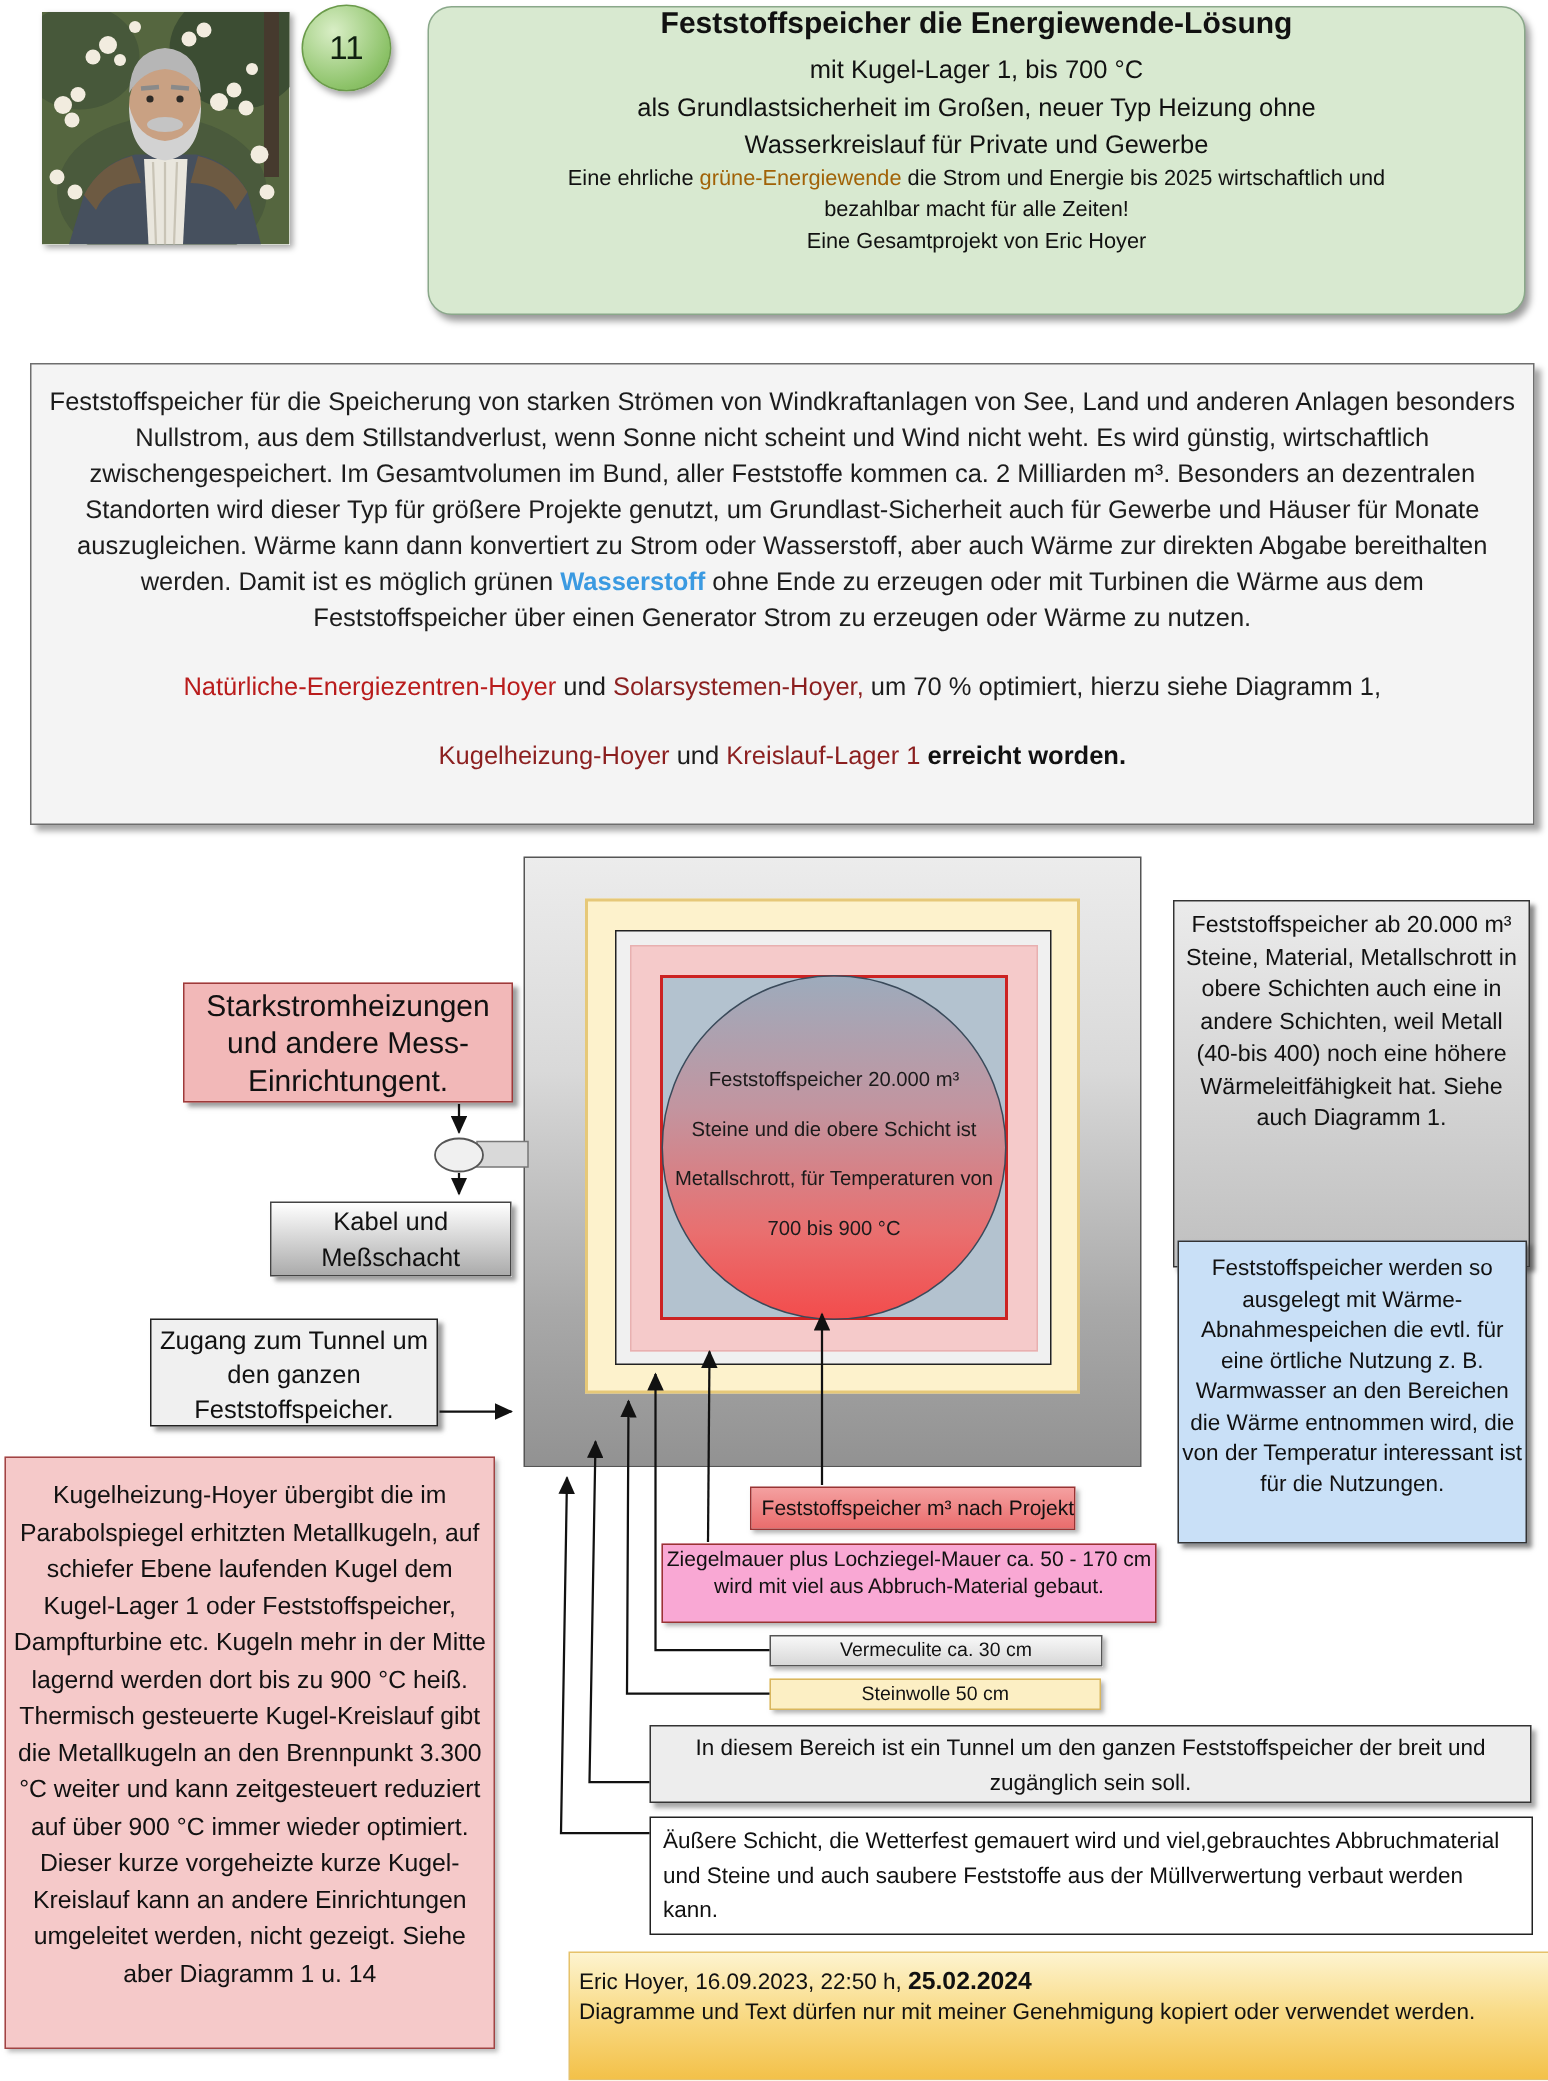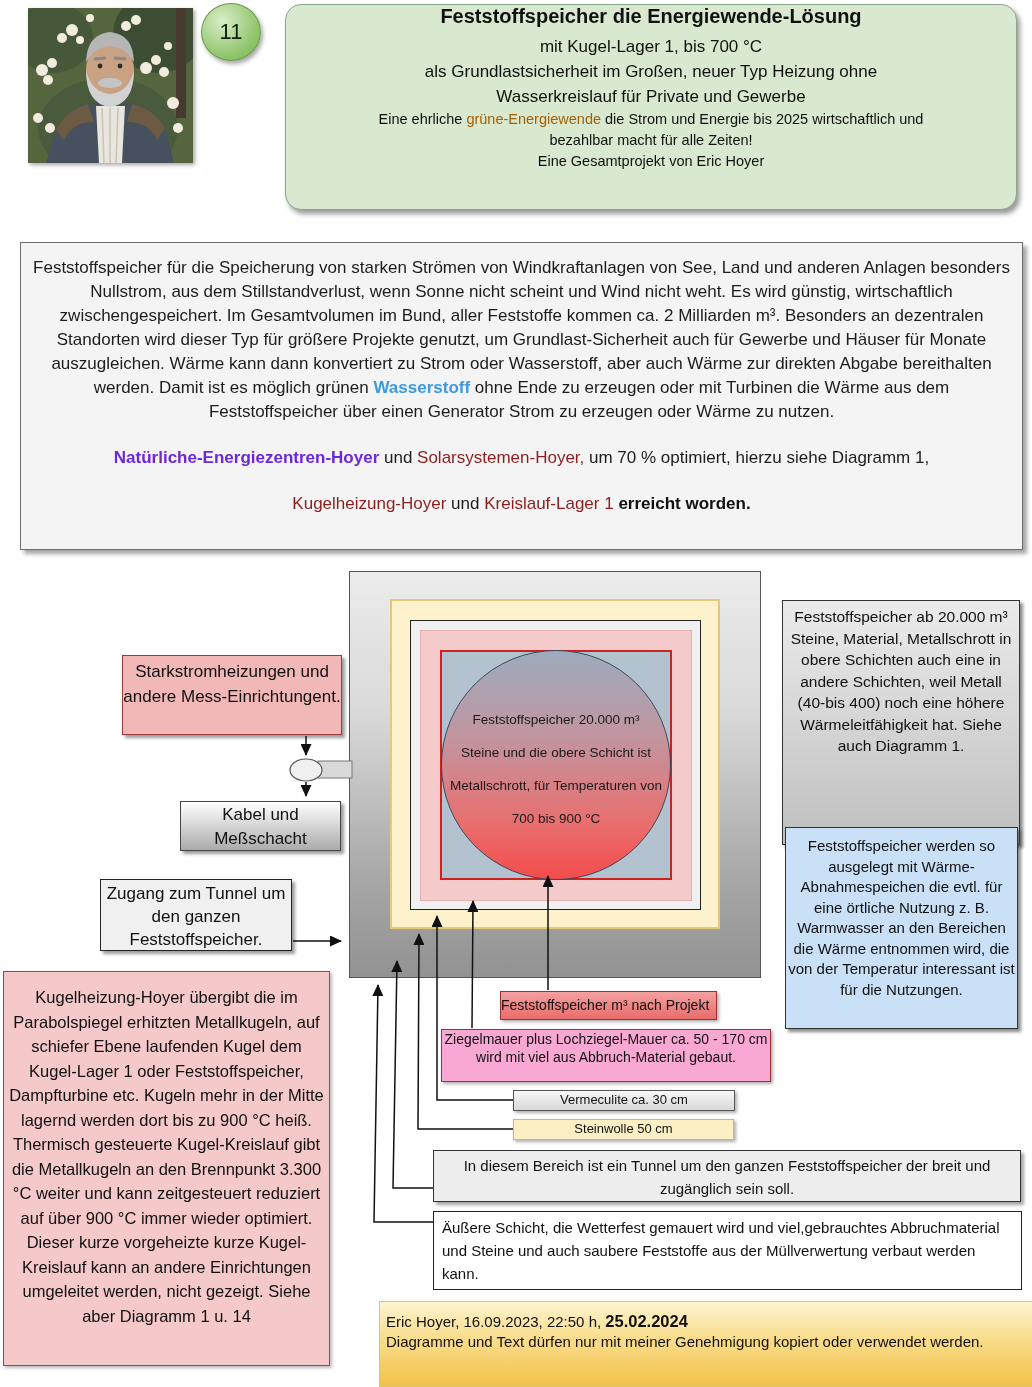--- a/index.html
+++ b/index.html
@@ -18,55 +18,55 @@
   .h-title{font-size:20px;font-weight:bold;margin-bottom:6px;}
   .h-sub{font-size:17px;line-height:25px;}
   .h-small{font-size:14.5px;line-height:21px;}
   .green-word{color:#a16207;}
   
   .introbox{left:20px;top:242px;width:1003px;height:308px;background:#f4f4f4;
          border:1px solid #6e6e6e;box-shadow:4px 4px 4px rgba(0,0,0,.35);
          text-align:center;font-size:17px;line-height:24px;padding:13px 6px 0 6px;color:#1c1c1c;}
   .introbox p{margin:0 0 22px 0;}
   .lnk-blue{color:#3b9ae1;font-weight:bold;}
-  .lnk-green{color:#6d28d9;font-weight:bold;}
+  .lnk-green{color:#b91c1c;font-weight:normal;}
   .lnk-red{color:#8b1f1f;}
   .b{font-weight:bold;color:#111;}
   
   .diag-gray{left:349px;top:571px;width:412px;height:407px;border:1px solid #555;
         background:linear-gradient(180deg,#ececec 0%,#d9d9d9 35%,#a8a8a8 75%,#929292 100%);}
   .diag-yellow{left:390px;top:599px;width:330px;height:330px;background:#fdf2cc;border:2px solid #e6c878;}
   .diag-white{left:410px;top:620px;width:291px;height:290px;background:#f0f0f0;border:1.5px solid #222;}
   .diag-pink{left:420px;top:630px;width:272px;height:271px;background:#f5caca;border:1px solid #e8b0b0;}
   .diag-blue{left:440px;top:650px;width:232px;height:230px;background:#b3c2cf;border:2px solid #cc2222;}
   .diag-circle{left:441px;top:650px;width:230px;height:230px;border-radius:50%;
         background:linear-gradient(180deg,#9dabbc 0%,#c295a0 38%,#e96f6f 75%,#f34c4c 100%);
         border:1.5px solid #3a4a5a;text-align:center;font-size:13.5px;color:#1a1a1a;padding-top:52px;}
   .diag-circle div{line-height:33px;}
   
   .box-starkstrom{left:122px;top:655px;width:220px;height:80px;background:#f2b8b8;border:1px solid #9e3a3a;
-        box-shadow:3px 3px 3px rgba(90,90,90,.6);text-align:center;font-size:17px;line-height:25px;padding-top:3px;}
+        box-shadow:3px 3px 3px rgba(90,90,90,.6);text-align:center;font-size:20px;line-height:25px;padding-top:3px;}
   .box-kabel{left:180px;top:801px;width:161px;height:50px;background:linear-gradient(180deg,#ffffff,#ababab);
         border:1px solid #444;box-shadow:3px 3px 3px rgba(90,90,90,.6);
         text-align:center;font-size:17px;line-height:24px;padding-top:1px;}
   .box-zugang{left:100px;top:879px;width:192px;height:72px;background:#f0f0f0;border:1.5px solid #222;
         box-shadow:3px 3px 3px rgba(90,90,90,.6);text-align:center;font-size:17px;line-height:23px;padding-top:2px;}
   
   .box-layersinfo{left:782px;top:600px;width:238px;height:245px;background:linear-gradient(180deg,#ebebeb,#bfbfbf);
         border:1px solid #333;box-shadow:3px 3px 3px rgba(60,60,60,.6);
         text-align:center;font-size:15.5px;line-height:21.5px;padding:5px 2px;}
   .box-heatusage{left:785px;top:827px;width:233px;height:202px;background:#c9e0f7;border:1px solid #333;
         box-shadow:3px 3px 3px rgba(60,60,60,.6);text-align:center;font-size:15px;line-height:20.5px;padding:8px 2px;}
   
   .box-pinknote{left:3px;top:971px;width:327px;height:395px;background:#f5c9c9;border:1px solid #a04444;
         box-shadow:2px 2px 3px rgba(120,120,120,.5);text-align:center;font-size:16.5px;line-height:24.5px;padding:13px 2px;}
   
   .box-m3{left:500px;top:991px;width:217px;height:29px;background:linear-gradient(180deg,#f4a0a0,#ea6c6c);
         border:1px solid #993333;box-shadow:2px 2px 3px rgba(100,100,100,.5);
-        text-align:left;font-size:14px;line-height:26px;}
+        text-align:right;font-size:14px;line-height:26px;}
   .box-ziegel{left:441px;top:1029px;width:330px;height:53px;background:#f9a8d4;border:1px solid #993333;
         box-shadow:2px 2px 3px rgba(100,100,100,.5);text-align:center;font-size:14px;line-height:17.5px;padding-top:1px;}
   .box-vermeculite{left:513px;top:1090px;width:222px;height:21px;background:linear-gradient(180deg,#f8f8f8,#d8d8d8);
         border:1px solid #555;box-shadow:2px 2px 3px rgba(100,100,100,.5);text-align:center;font-size:13px;line-height:18px;}
   .box-steinwolle{left:513px;top:1119px;width:221px;height:21px;background:#fcefc4;border:1px solid #d9b65e;
         box-shadow:2px 2px 3px rgba(100,100,100,.5);text-align:center;font-size:13px;line-height:18px;}
   .box-tunnel{left:433px;top:1150px;width:588px;height:52px;background:#ededed;border:1px solid #333;
         box-shadow:3px 3px 3px rgba(80,80,80,.5);text-align:center;font-size:15px;line-height:23px;padding-top:3px;}
   .box-aussen{left:433px;top:1211px;width:589px;height:79px;background:#ffffff;border:1px solid #222;
         text-align:left;font-size:15px;line-height:23px;padding:4px 8px;}

